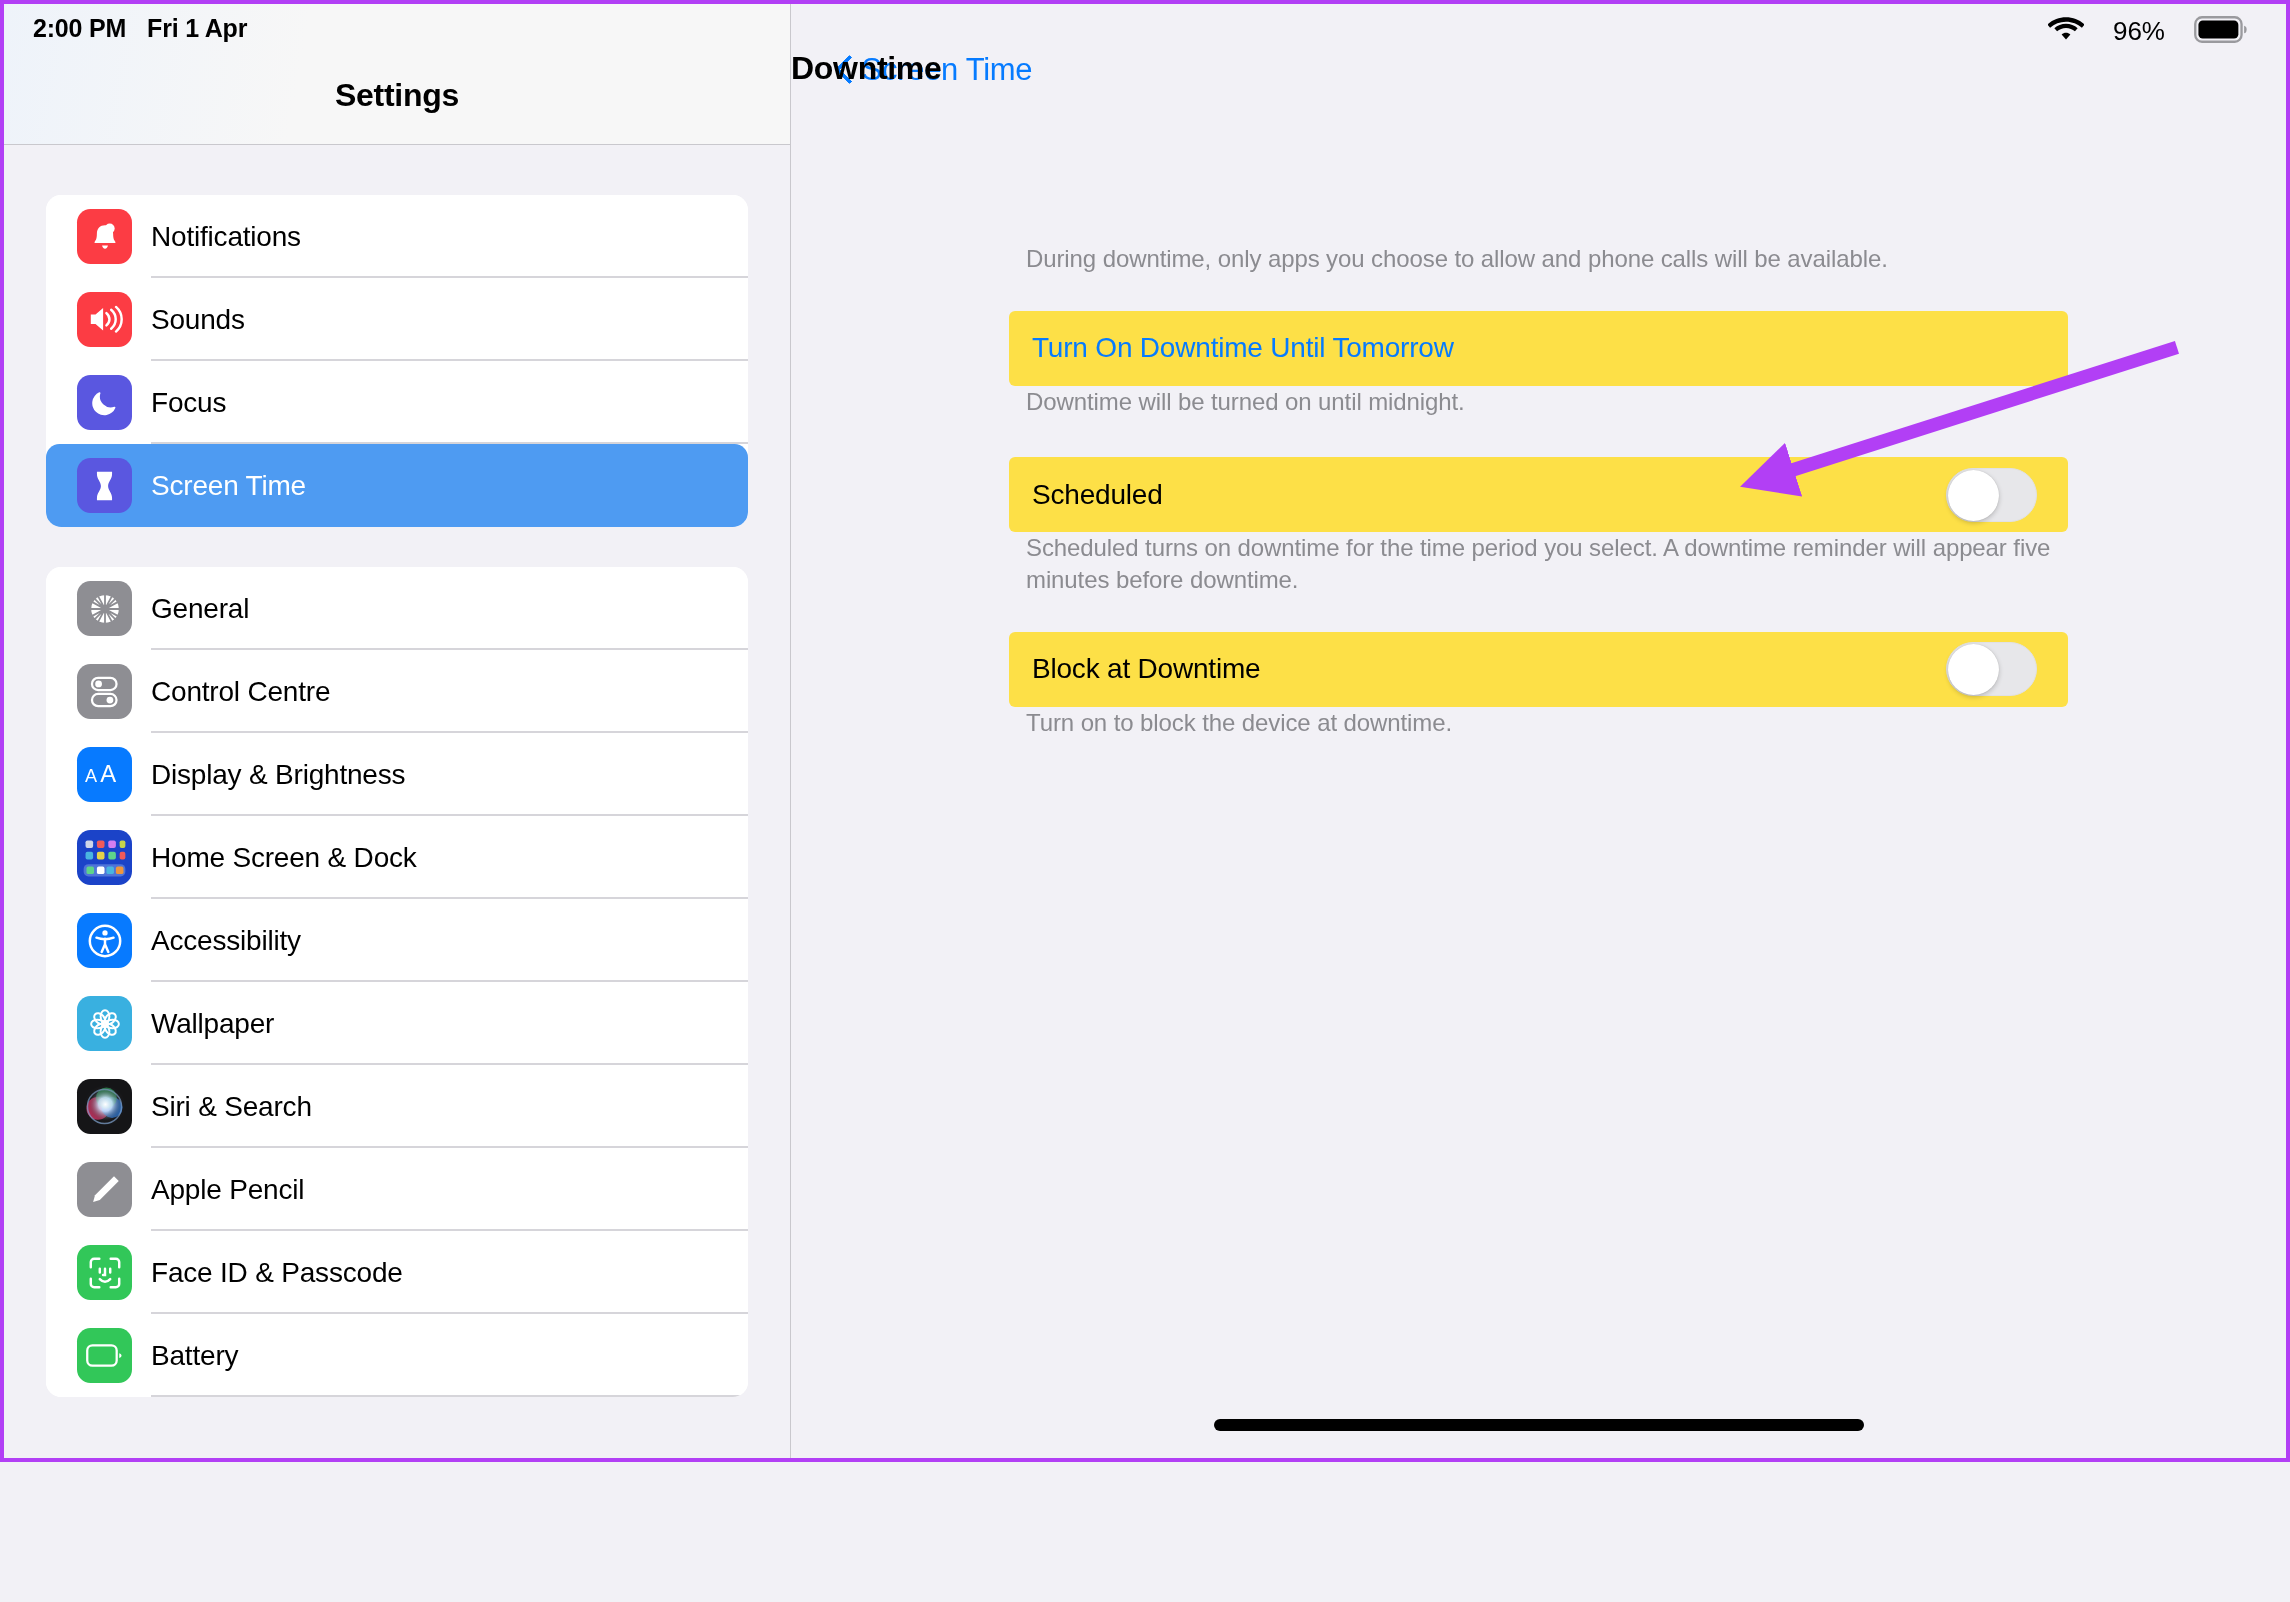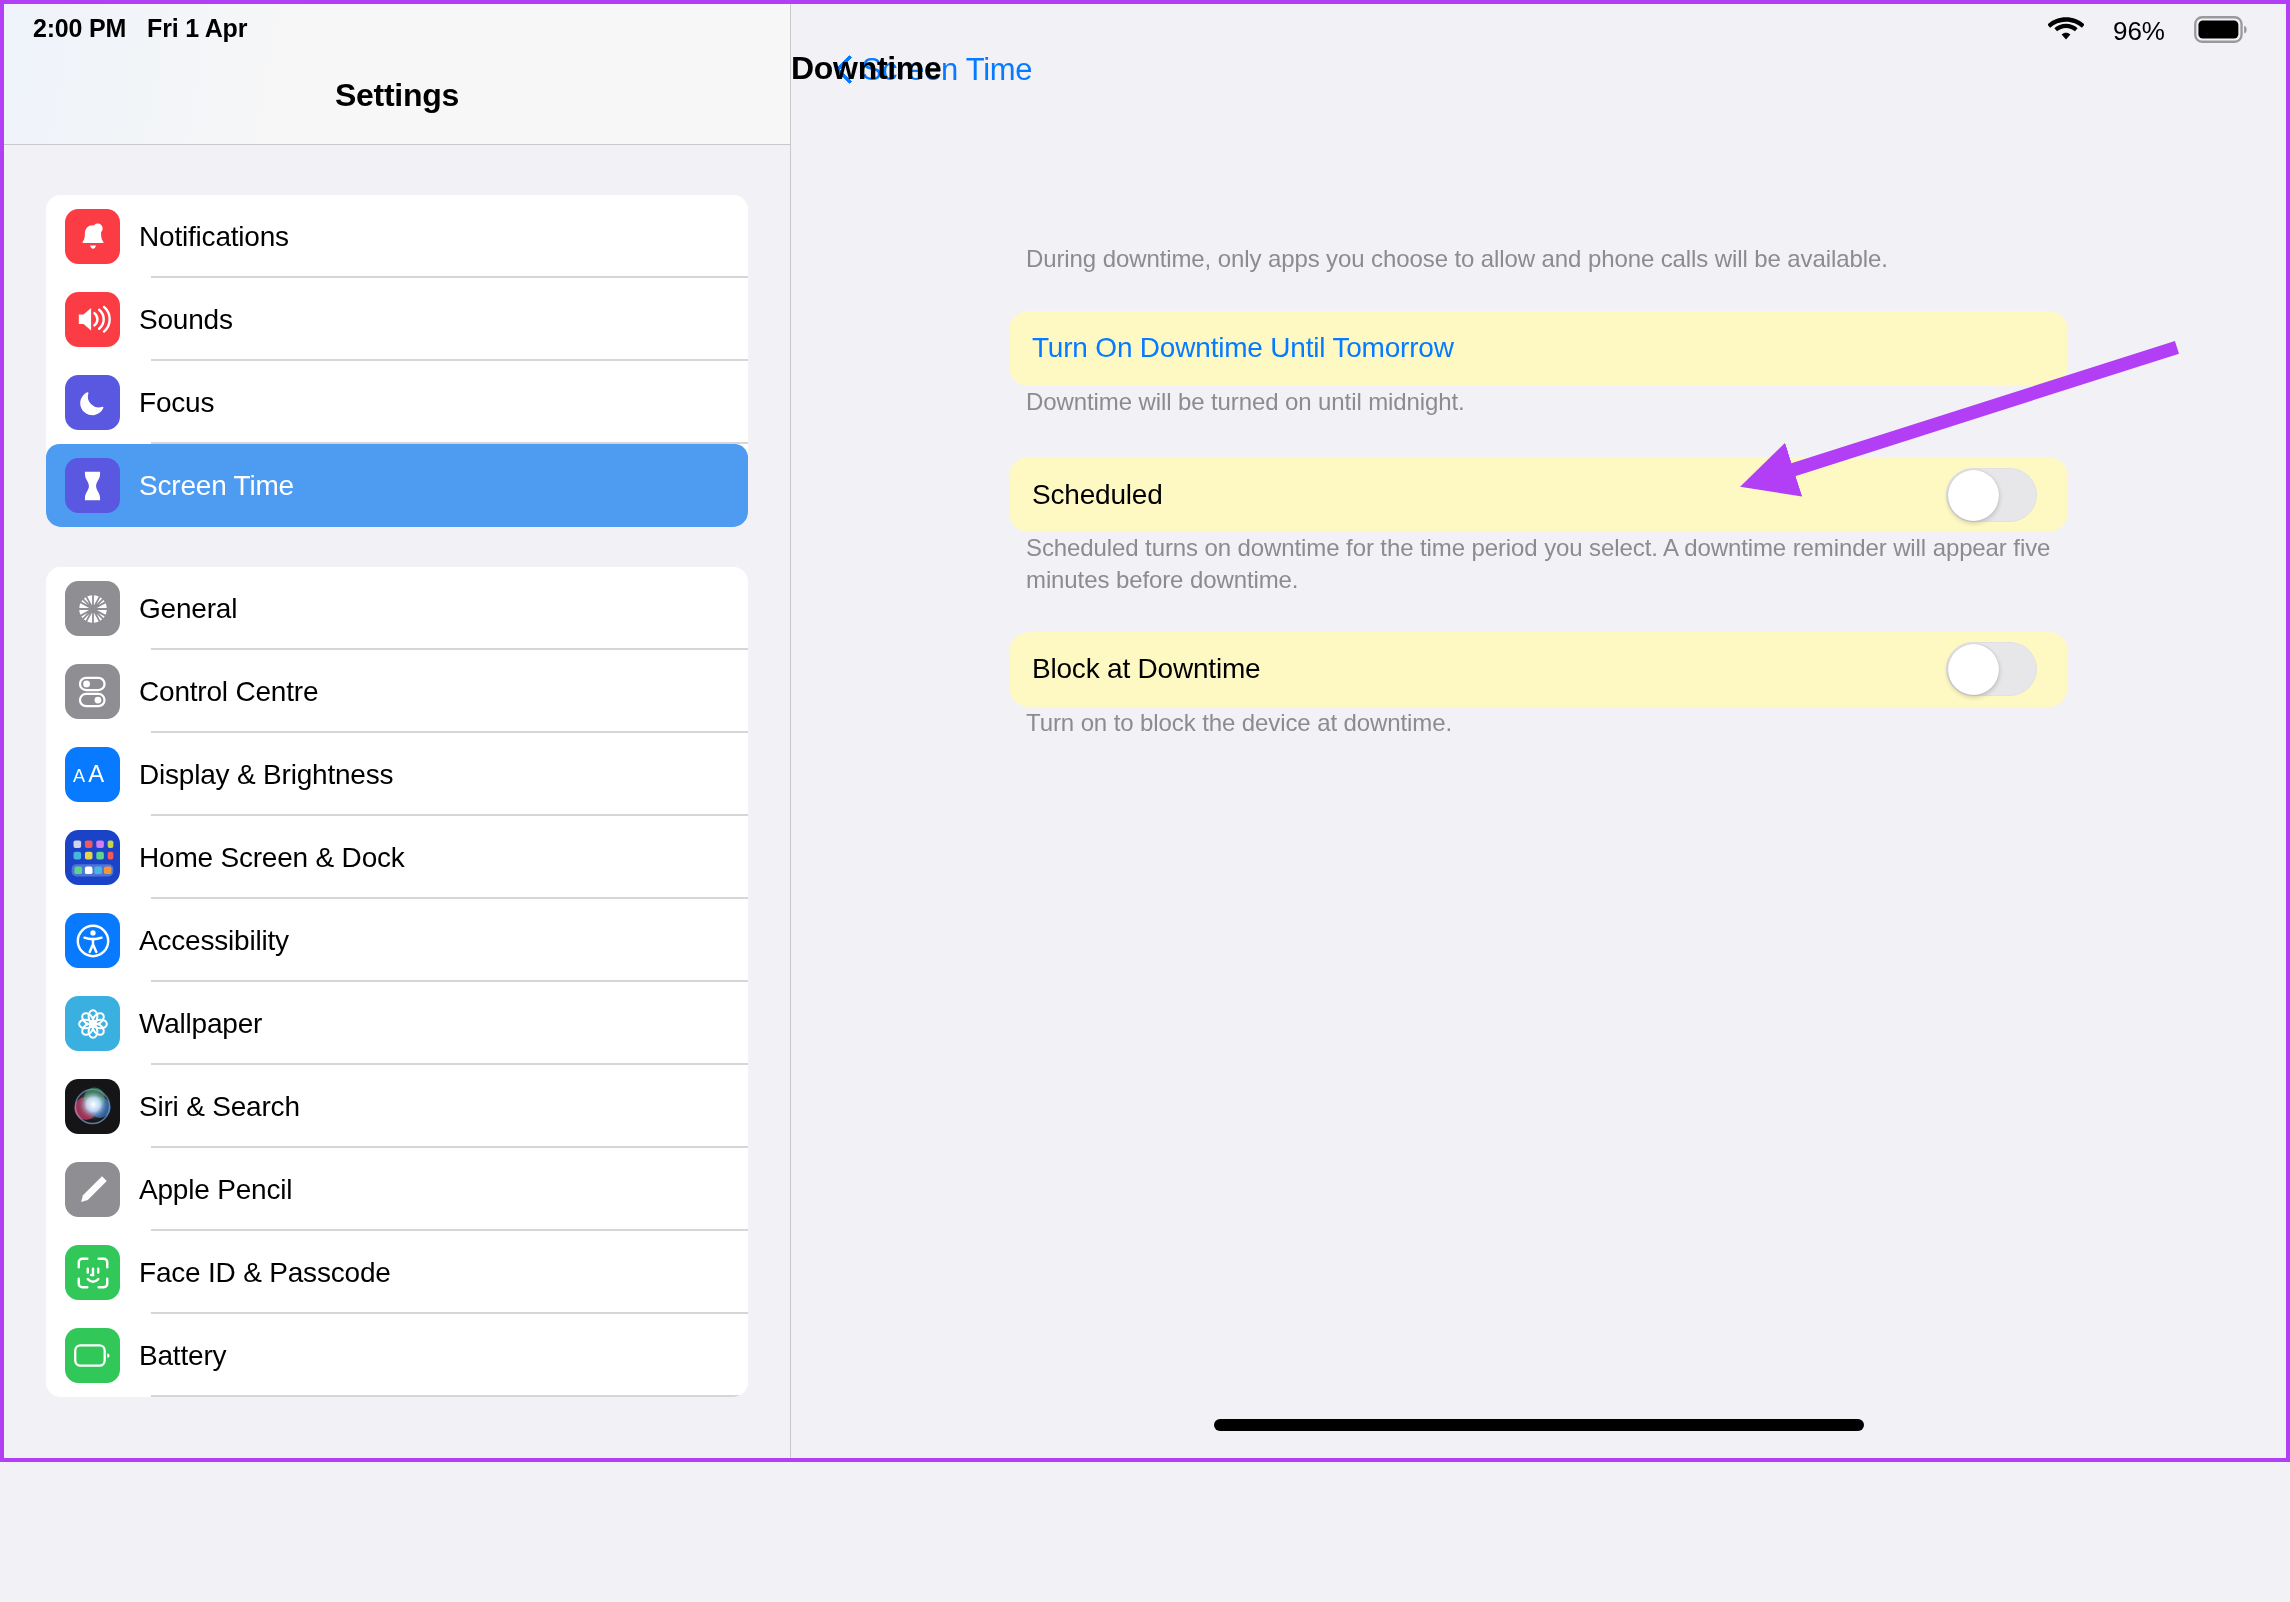--- a/index.html
+++ b/index.html
@@ -55,21 +55,21 @@
   .group {
     background:#ffffff;
     border-radius:15.3px;
     overflow:hidden;
     margin-top:40px;
   }
   .group.first { margin-top:50px; }
   .row {
     display:flex; align-items:center;
     height:83px;
-    padding-left:19px;
+    padding-left:31px;
     position:relative;
     background:#fff;
   }
   .row.selected { background:#4e9bf2; border-radius:13.4px; }
   .row .sep {
     position:absolute; left:105px; right:0; bottom:0;
     height:1.9px; background:#d6d5da;
   }
   .row-label {
     font-size:28px; color:#000; letter-spacing:-0.2px;
@@ -122,22 +122,22 @@
 
   .content { flex:1; padding:0 218px 0 218px; position:relative; }
   .footnote {
     font-size:24px; color:#8b8b90;
     padding:0 17px;
     line-height:1.32;
     letter-spacing:-0.1px;
   }
   .footnote.top { padding-top:98px; }
   .card {
-    background:#fef9c3;
-    border-radius:20px;
+    background:#fde047;
+    border-radius:6px;
     margin-top:23px;
   }
   .card-row {
     display:flex; align-items:center; justify-content:space-between;
     height:71px; padding:0 31px 0 23px;
   }
   .card-row.tall { height:75px; }
   .link-label {
     font-size:28px; color:#067bff; letter-spacing:-0.2px;
   }

